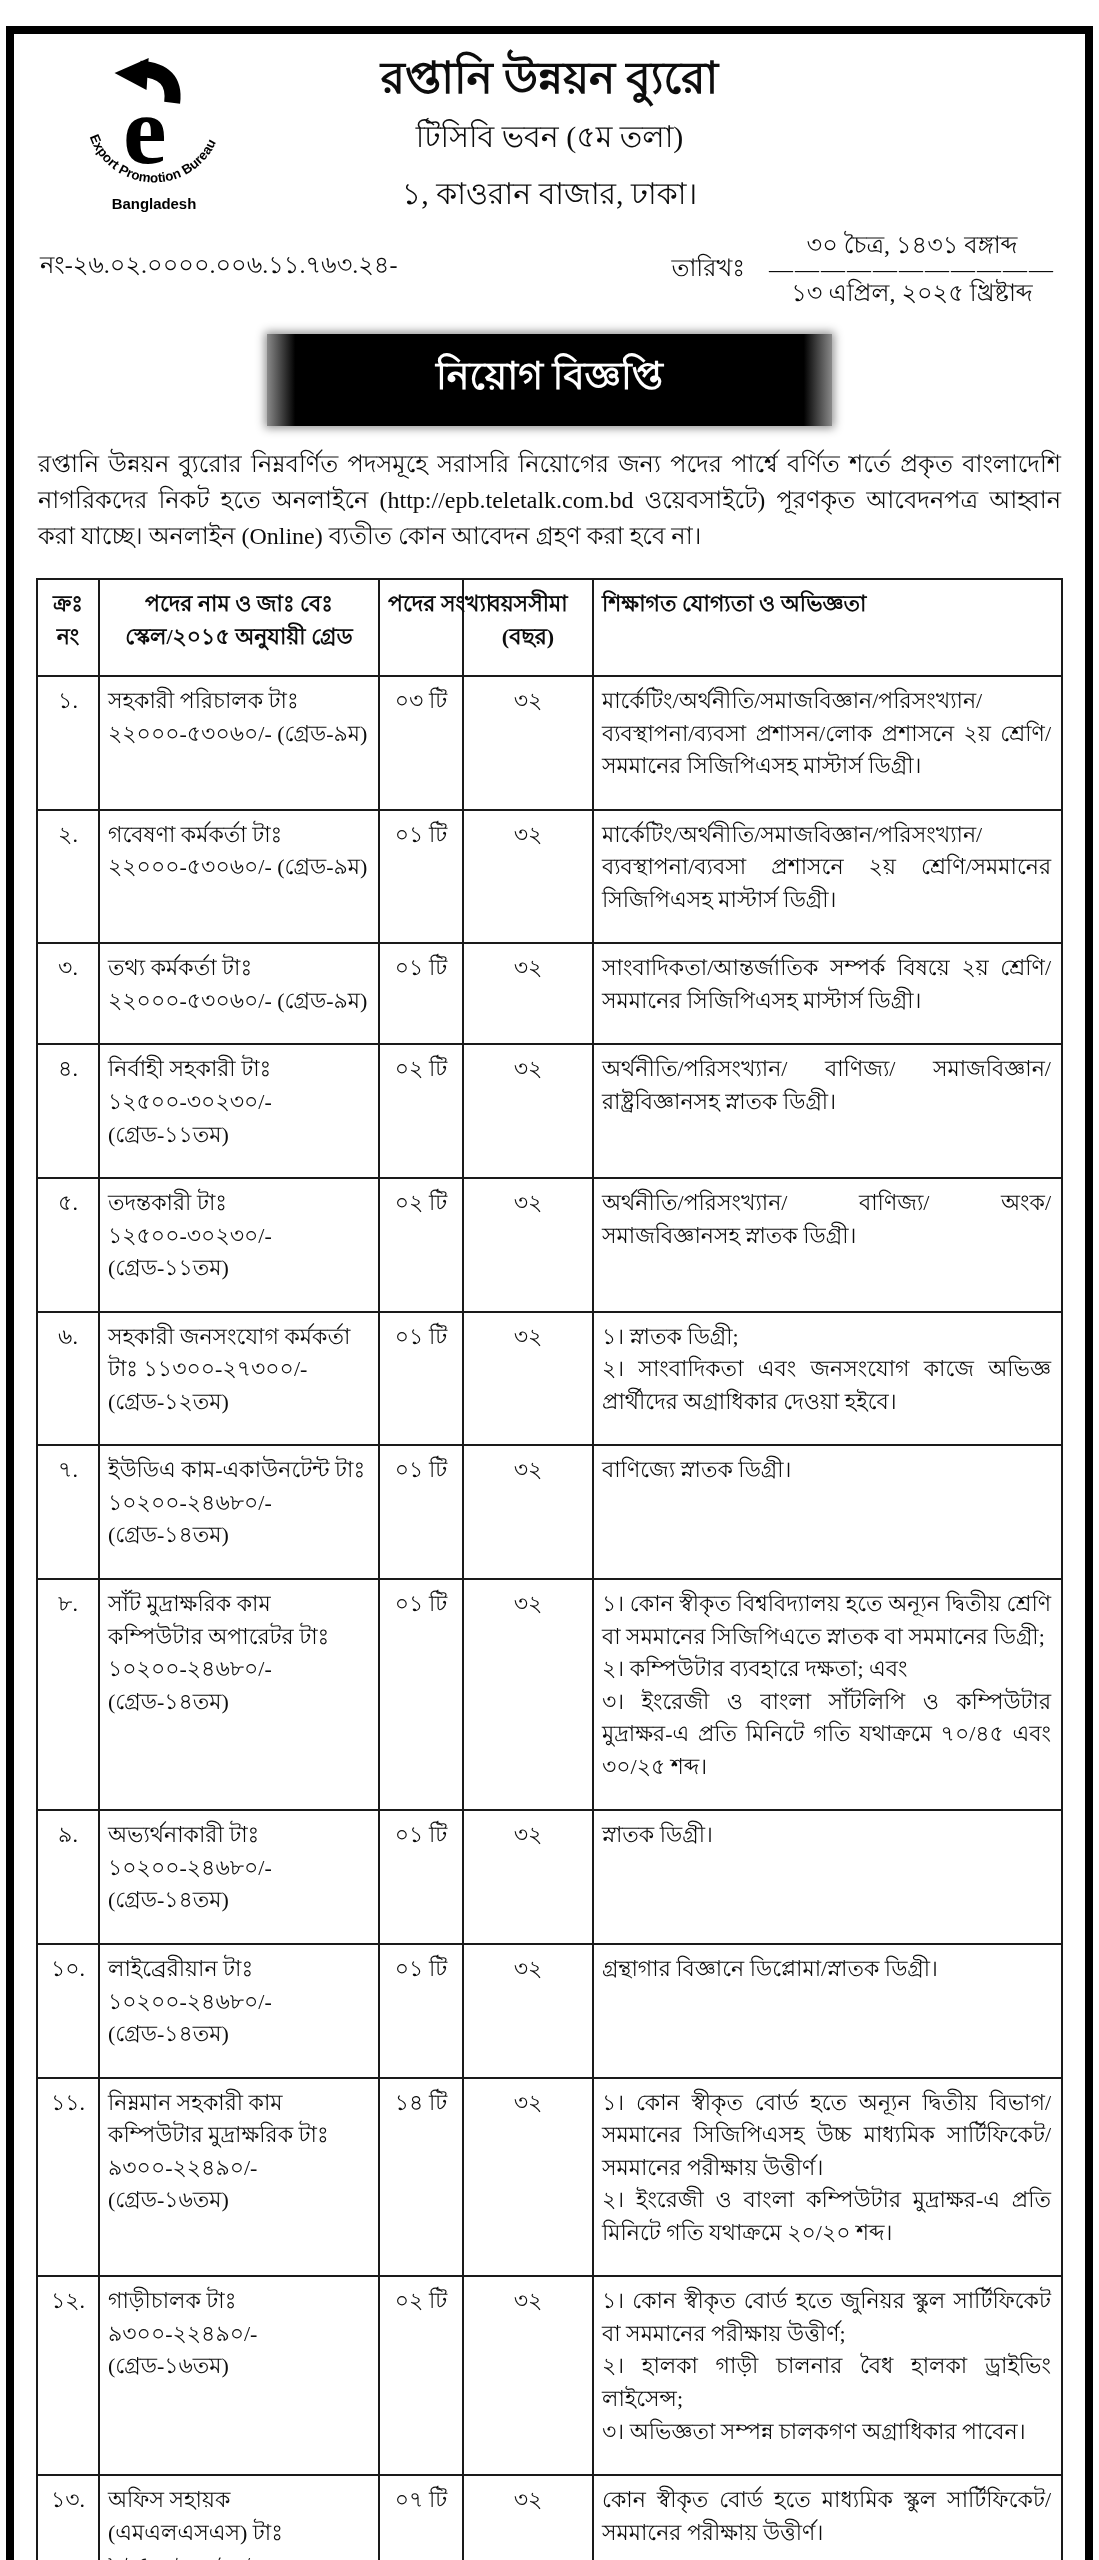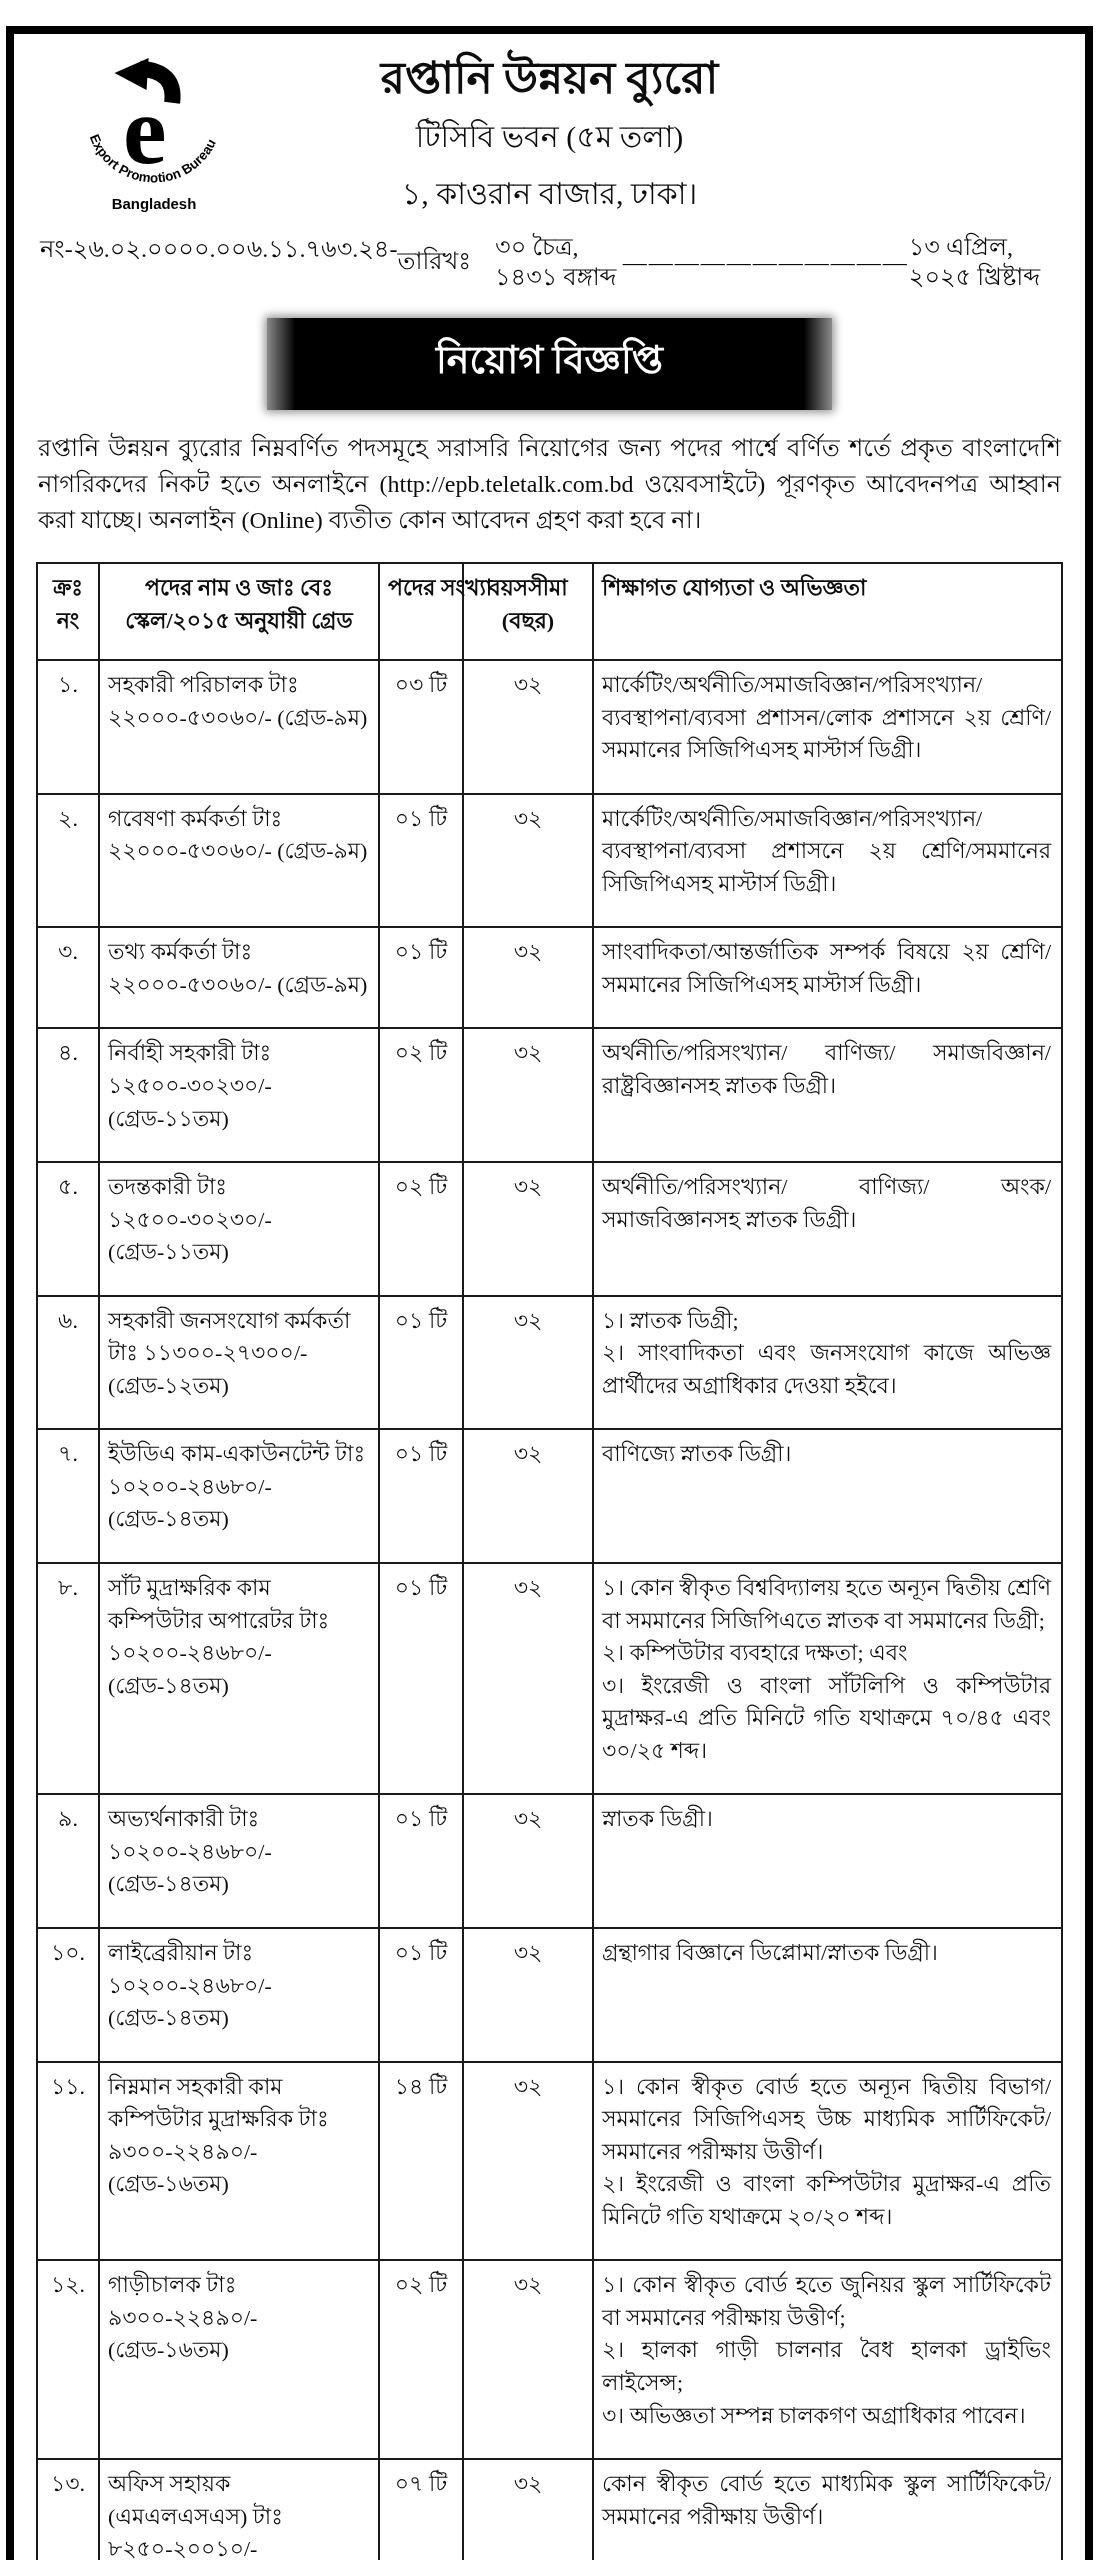--- a/index.html
+++ b/index.html
@@ -12,21 +12,21 @@
   .logo{position:absolute;left:38px;top:6px;width:160px;height:168px;}
   .hdr-center{text-align:center;padding-top:6px;}
   .org-name{font-size:44px;font-weight:bold;line-height:1.15;}
   .addr1{font-size:30px;margin-top:8px;}
   .addr2{font-size:30px;margin-top:6px;}
 
   
   .refdate{display:flex;justify-content:space-between;align-items:flex-end;margin:2px 8px 0 4px;}
   .refno{font-size:24px;padding-bottom:22px;}
   .dateblock{display:flex;align-items:center;gap:24px;font-size:24px;}
-  .date-stack{display:flex;align-items:center;line-height:1.25;}
+  .date-stack{display:flex;flex-direction:column;align-items:center;line-height:1.25;}
   .date-dash{letter-spacing:2px;margin:-6px 0;}
 
   
   .banner-wrap{text-align:center;margin:26px 0 20px 0;}
   .banner{display:inline-block;min-width:505px;background:linear-gradient(90deg,#8a8a8a 0%,#000 5%,#000 95%,#8a8a8a 100%);color:#fff;font-size:38px;font-weight:bold;padding:12px 30px 16px 30px;box-shadow:0 0 9px 2px rgba(0,0,0,.45);}
 
   
   .intro{font-size:24px;line-height:1.5;text-align:justify;margin:6px 2px 24px 2px;}
 
   

